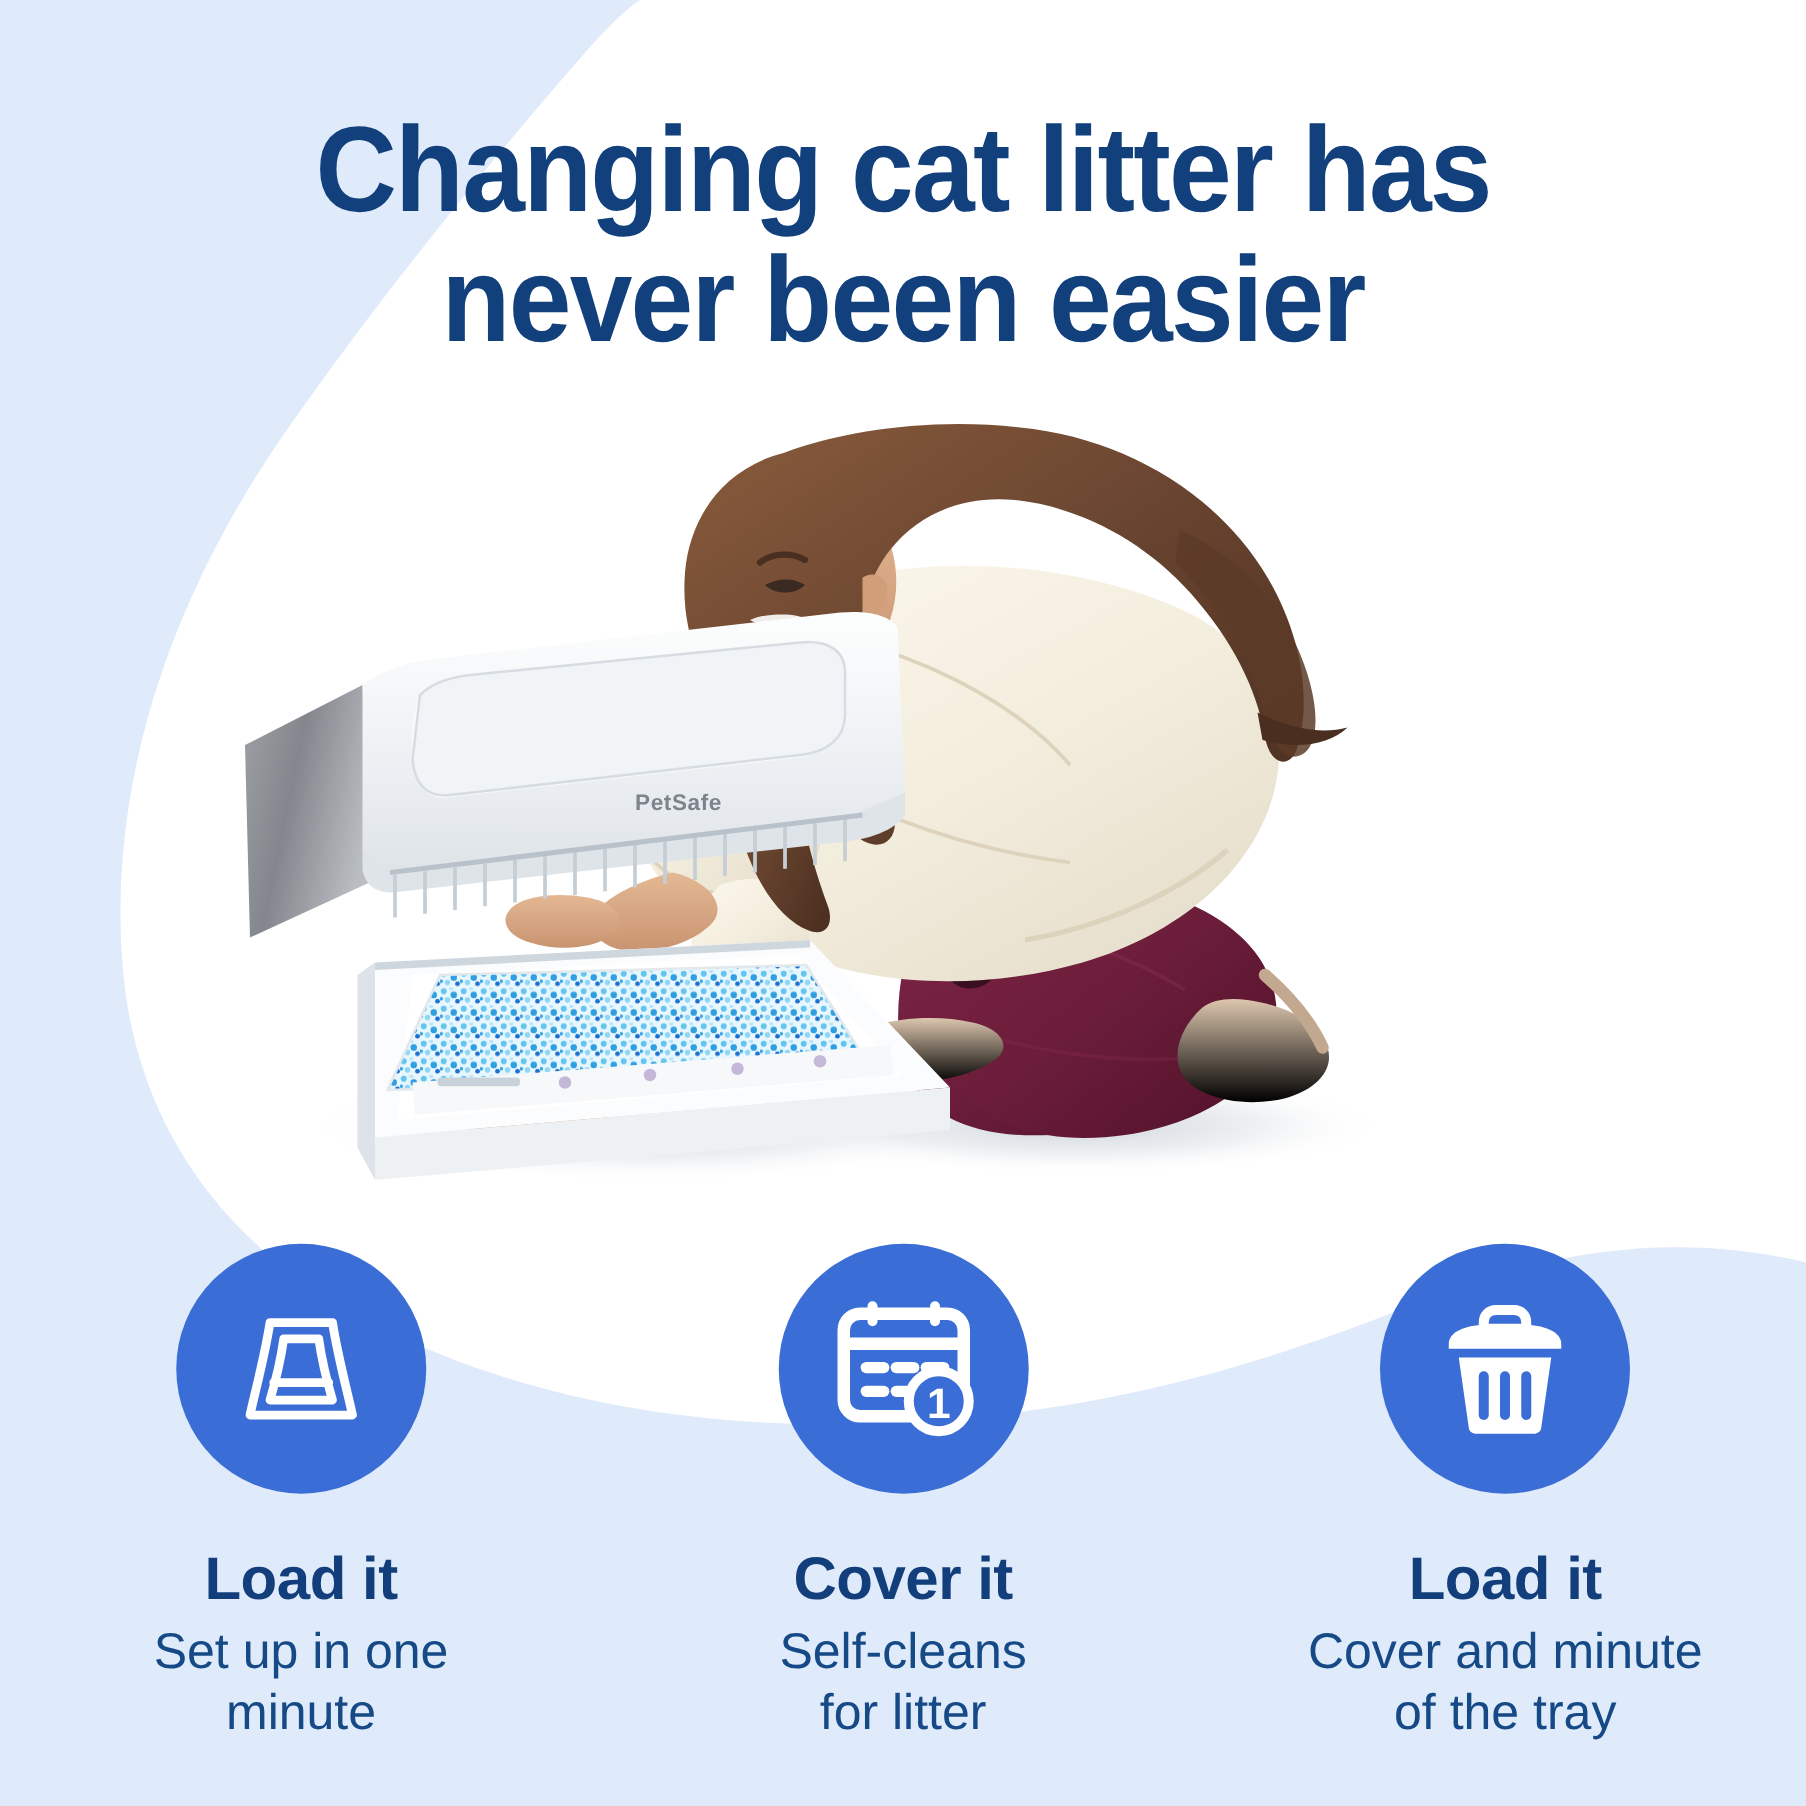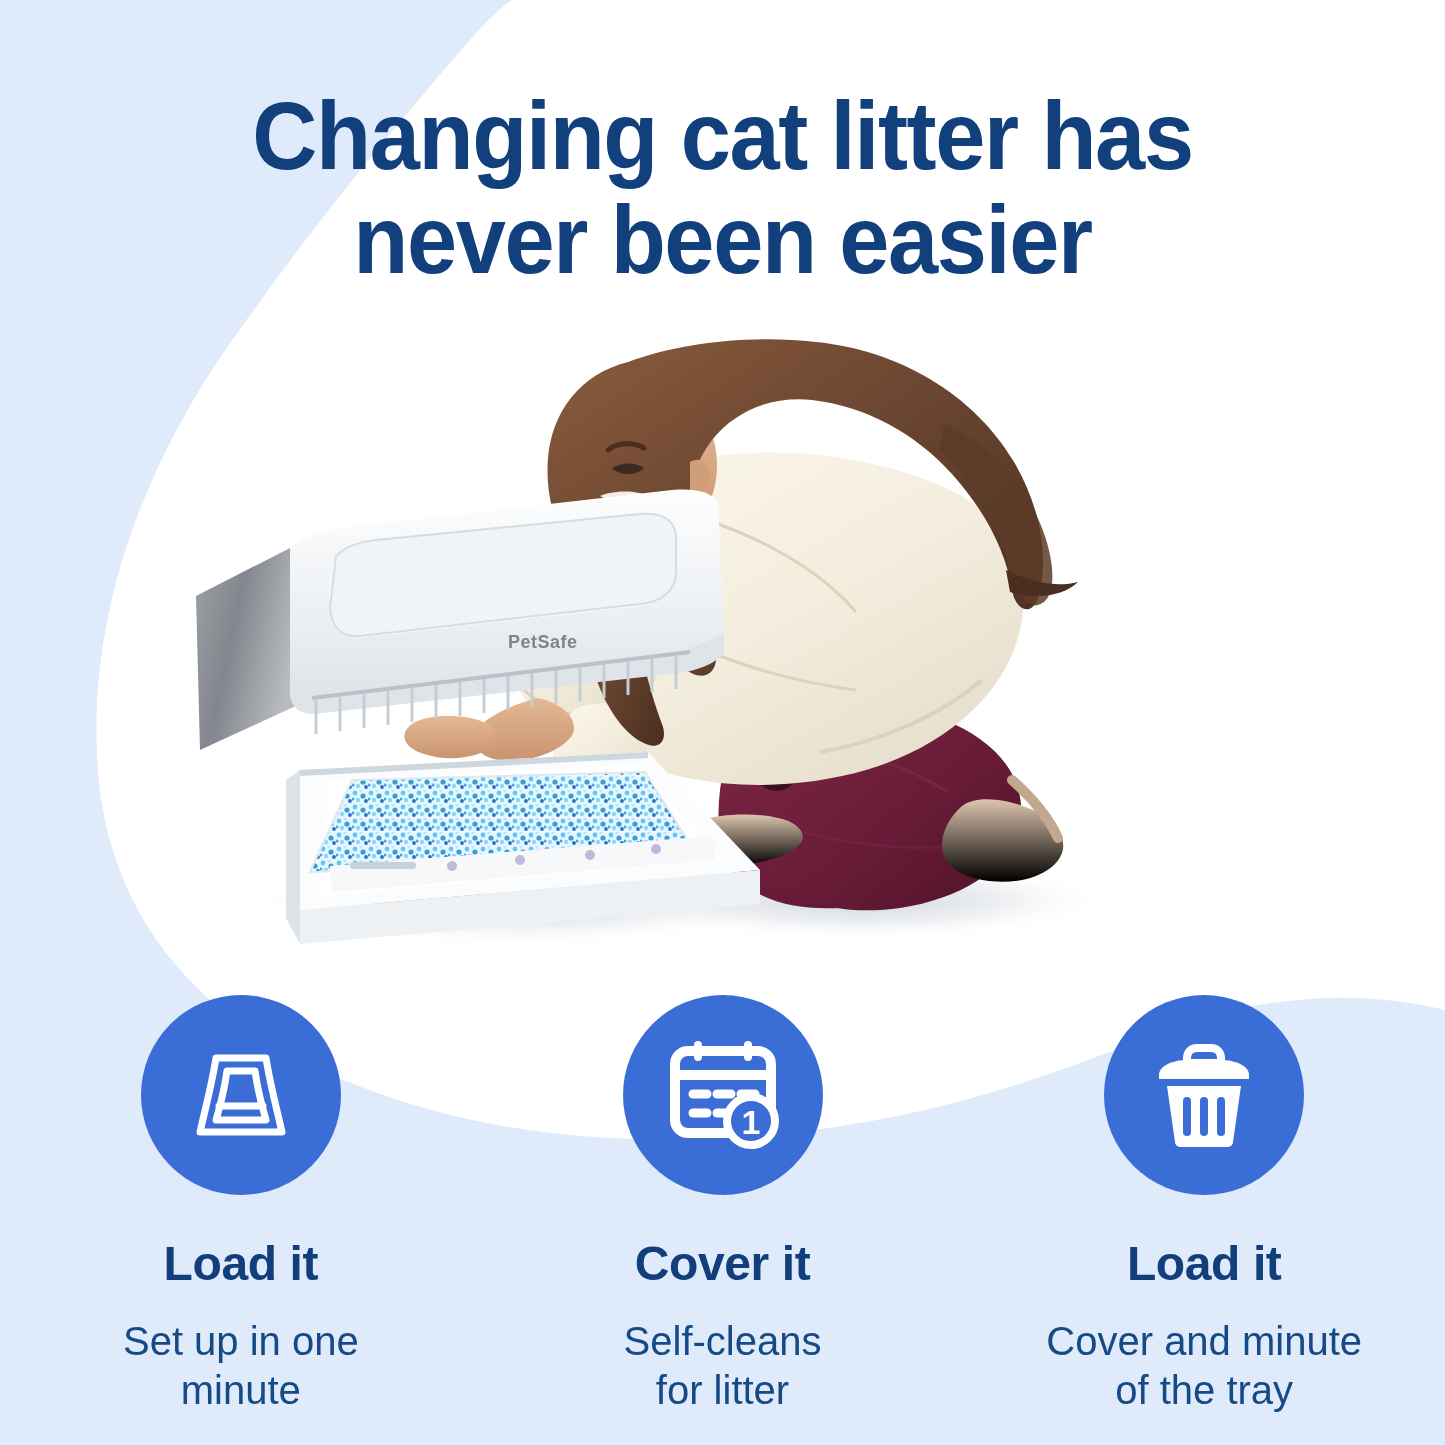--- a/index.html
+++ b/index.html
@@ -84,21 +84,21 @@
 
   .feature-title {
     margin-top:44px;
     color:#123f7c;
     font-weight:700;
     font-size:48px;
     line-height:1.05;
     letter-spacing:-0.4px;
   }
   .feature-desc {
-    margin-top:28px;
+    margin-top:8px;
     color:#164a86;
     font-weight:400;
     font-size:40px;
     line-height:1.22;
     max-width:400px;
     white-space:pre-line;
   }
   .f0 .feature-desc { max-width:330px; }
   .f1 .feature-desc { max-width:330px; }
   .f2 .feature-desc { max-width:420px; }

